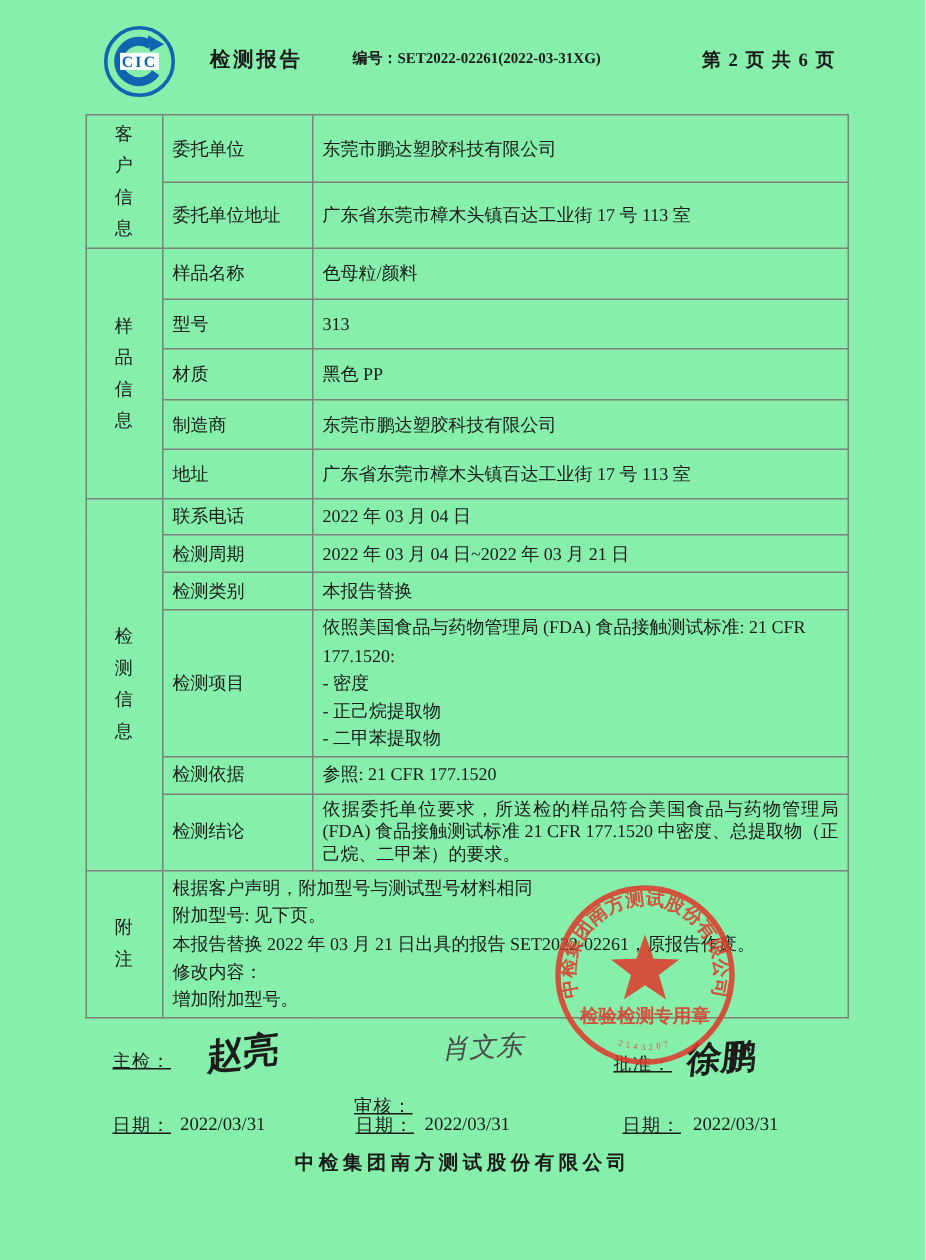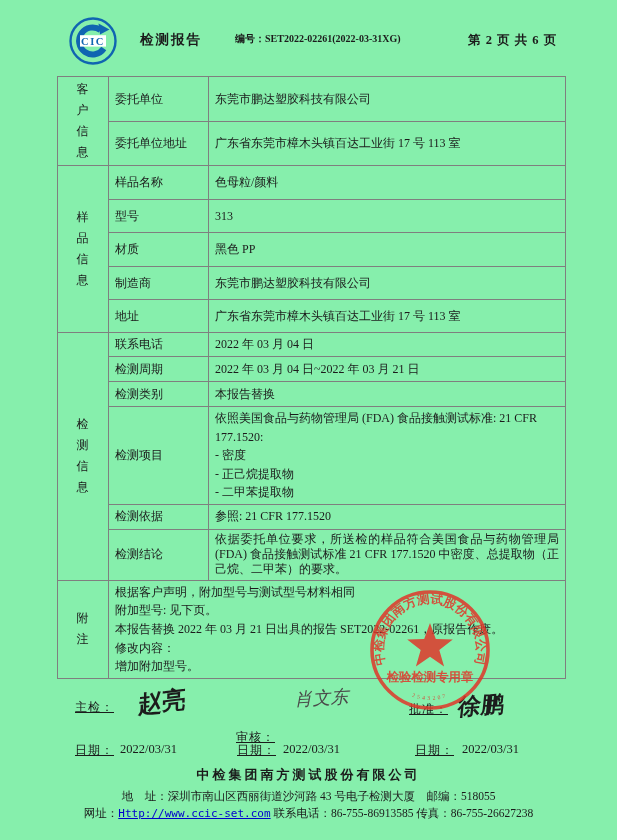--- a/index.html
+++ b/index.html
@@ -177,20 +177,14 @@
       <textPath href="#sealArc" startOffset="50%" text-anchor="middle">中检集团南方测试股份有限公司</textPath>
     </text>
     <text x="63" y="93" text-anchor="middle" font-size="12.4" font-weight="bold" fill="#df392b" font-family="'Liberation Serif',serif">检验检测专用章</text>
     <path id="sealArcBottom" d="M 32.9,101.9 A 50,50 0 0 0 93.1,101.9" fill="none"></path>
     <text font-size="5.6" fill="#df392b" letter-spacing="2.5">
       <textPath href="#sealArcBottom" startOffset="50%" text-anchor="middle">2543207</textPath>
     </text>
   </svg>
 
   <div class="ft-company">中检集团南方测试股份有限公司</div>
-  <div class="ft-line2">
-    <span>地　址：</span><span>深圳市南山区西丽街道沙河路 43 号电子检测大厦</span><span>　邮编：</span><span>518055</span>
-  </div>
-  <div class="ft-line3">
-    <span>网址：</span><a class="ft-link" href="#">Http://www.ccic-set.com</a><span> 联系电话：</span><span>86-755-86913585</span><span> 传真：</span><span>86-755-26627238</span>
-  </div>
 
 </div>
 
 </body></html>

